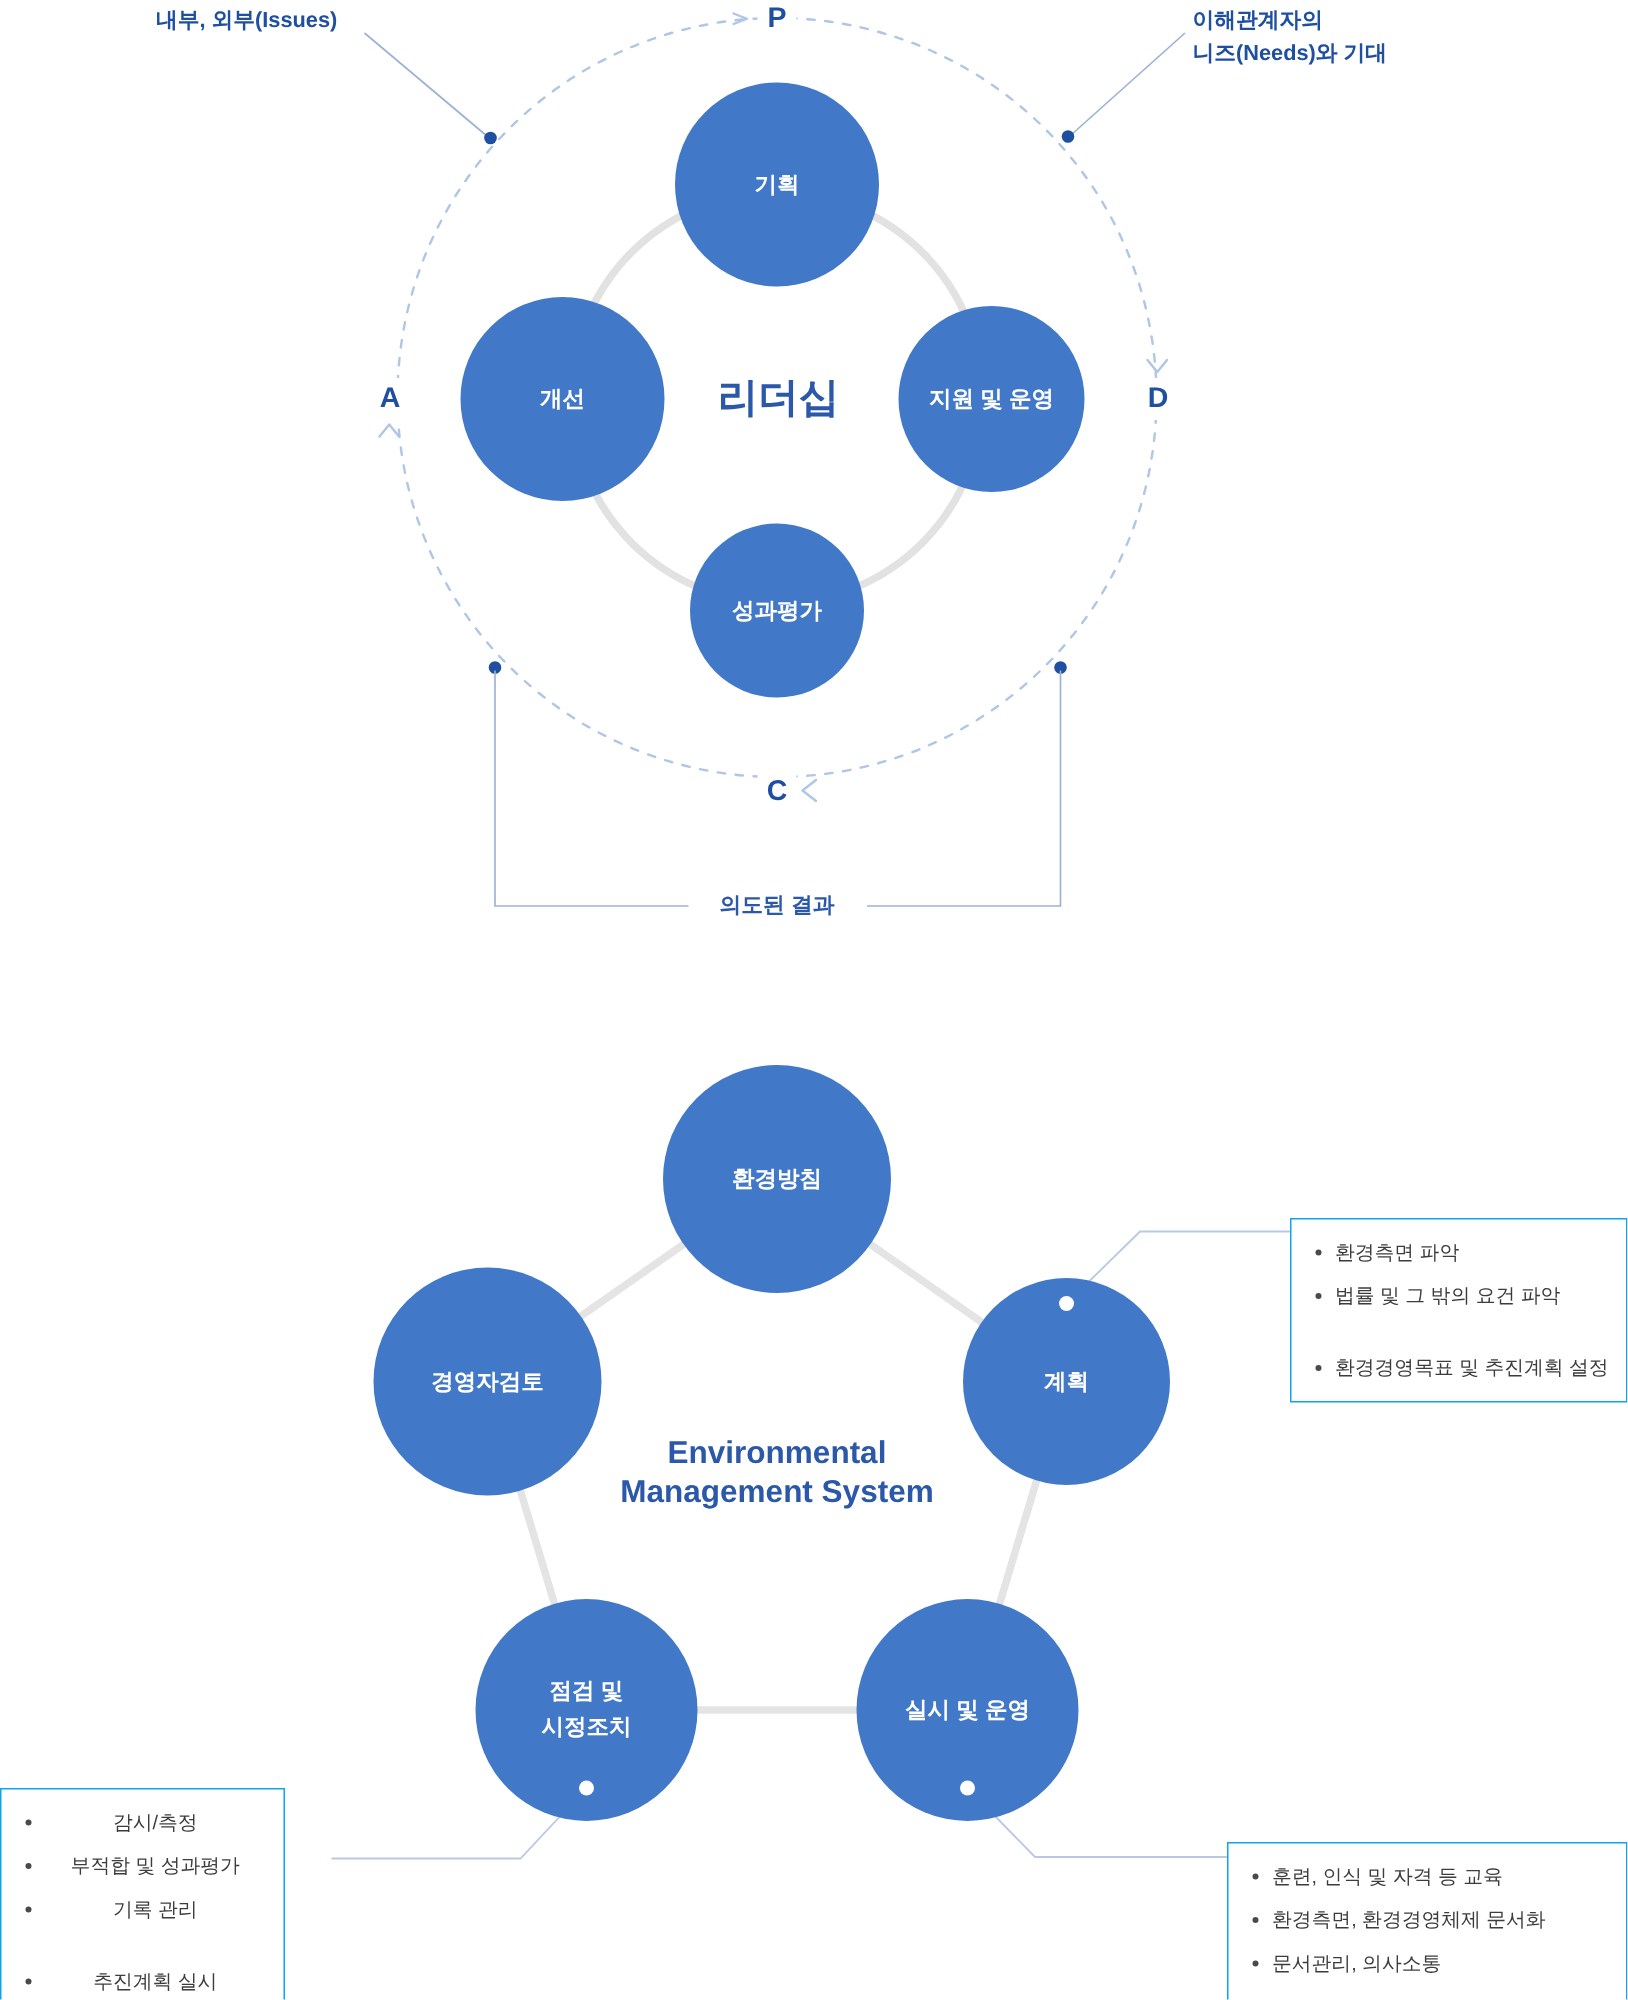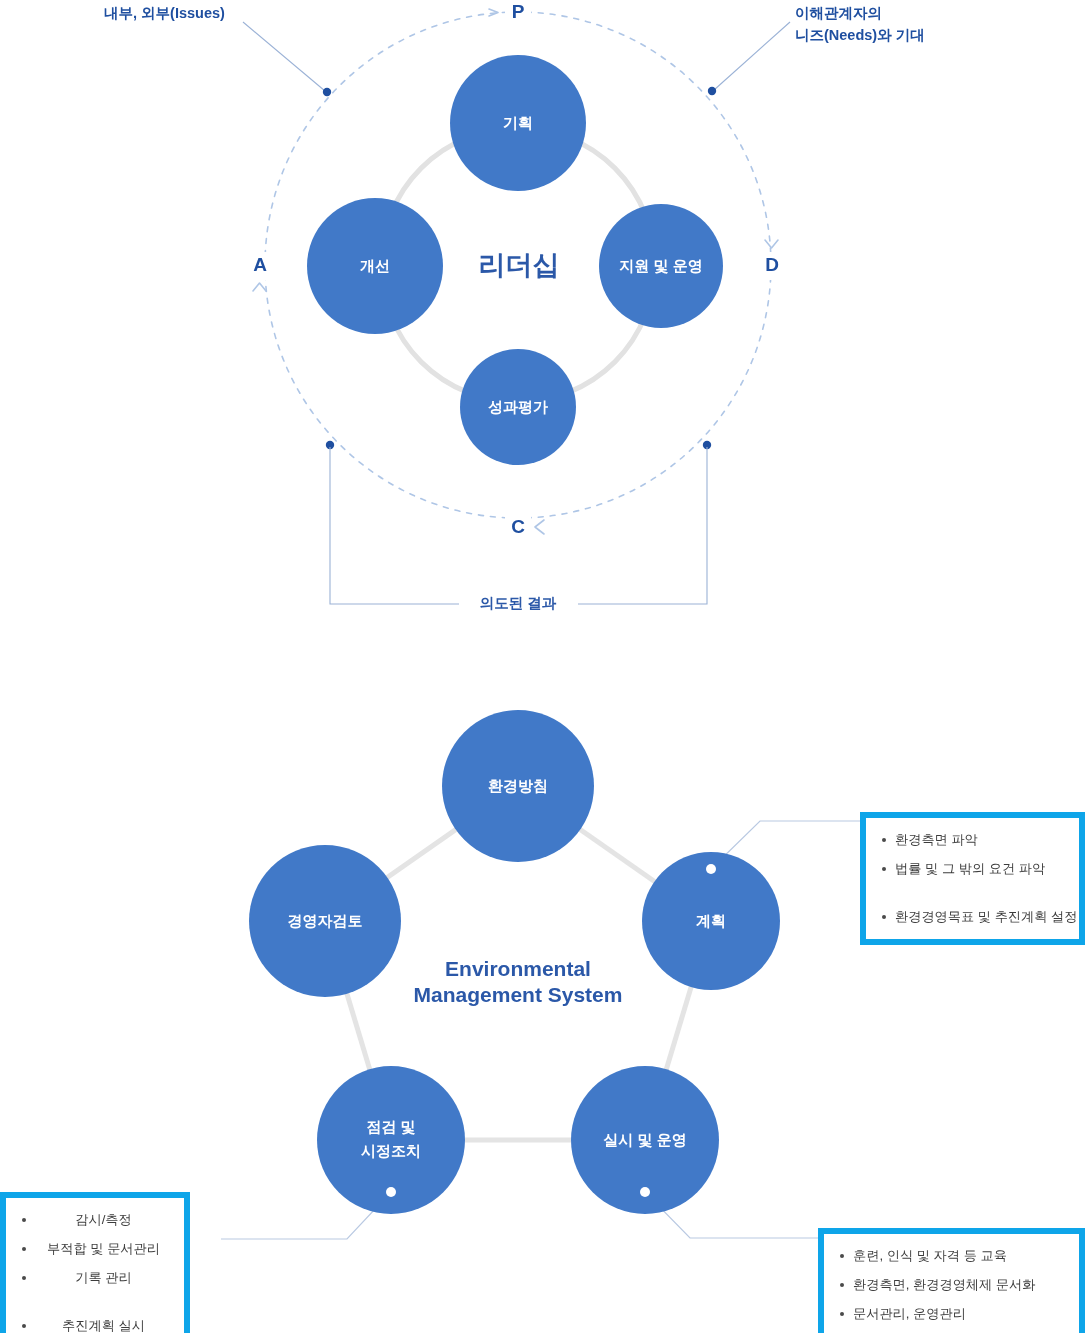--- a/index.html
+++ b/index.html
@@ -69,21 +69,21 @@
     fill: #2B58A8;
     font-family: "Liberation Sans", sans-serif;
     font-size: 14.5px;
     font-weight: bold;
     text-anchor: middle;
     dominant-baseline: middle;
   }
   .callout-box {
     position: absolute;
     box-sizing: border-box;
-    border: 6px solid #0ea5e9;
+    border: 1px solid #0ea5e9;
     background: #ffffff;
     padding: 14px 12px 14px 14px;
   }
   .callout-box ul {
     margin: 0;
     padding: 0;
     list-style: none;
   }
   .callout-box li {
     position: relative;
@@ -227,28 +227,28 @@
     <ul>
       <li>환경측면 파악</li>
       <li>법률 및 그 밖의 요건 파악</li>
       <li>환경경영목표 및 추진계획 설정</li>
     </ul>
   </div>
 
   <div class="callout-box" id="cal-check">
     <ul>
       <li>감시/측정</li>
-      <li>부적합 및 문서관리</li>
+      <li>부적합 및 성과평가</li>
       <li>기록 관리</li>
       <li>추진계획 실시</li>
     </ul>
   </div>
 
   <div class="callout-box" id="cal-do">
     <ul>
       <li>훈련, 인식 및 자격 등 교육</li>
       <li>환경측면, 환경경영체제 문서화</li>
-      <li>문서관리, 운영관리</li>
+      <li>문서관리, 의사소통</li>
       <li>비상시 대비 및 대응</li>
     </ul>
   </div>
 
 </div>
 
 </body></html>

